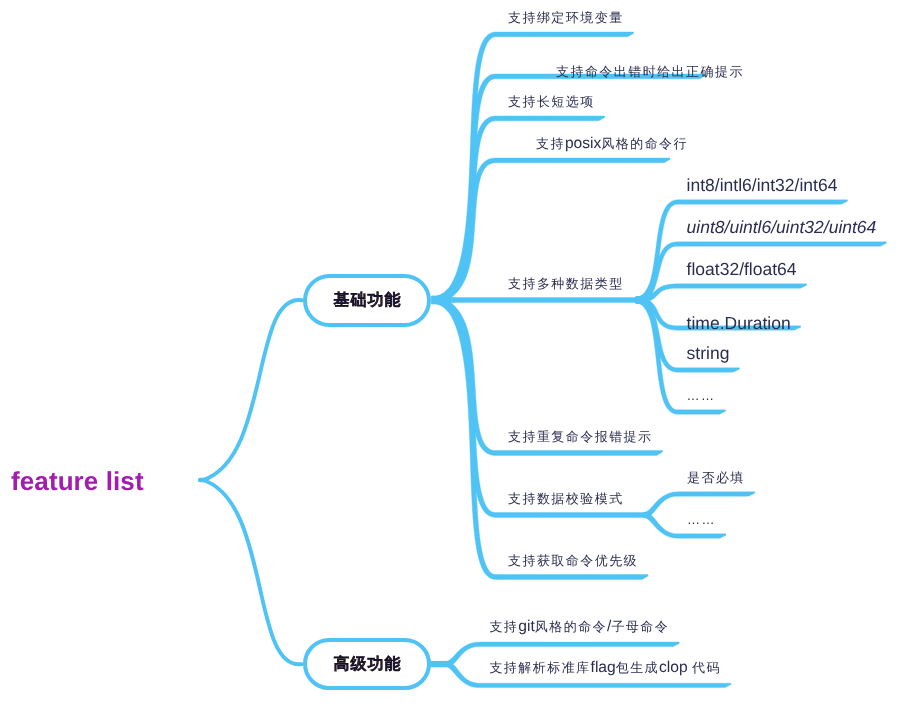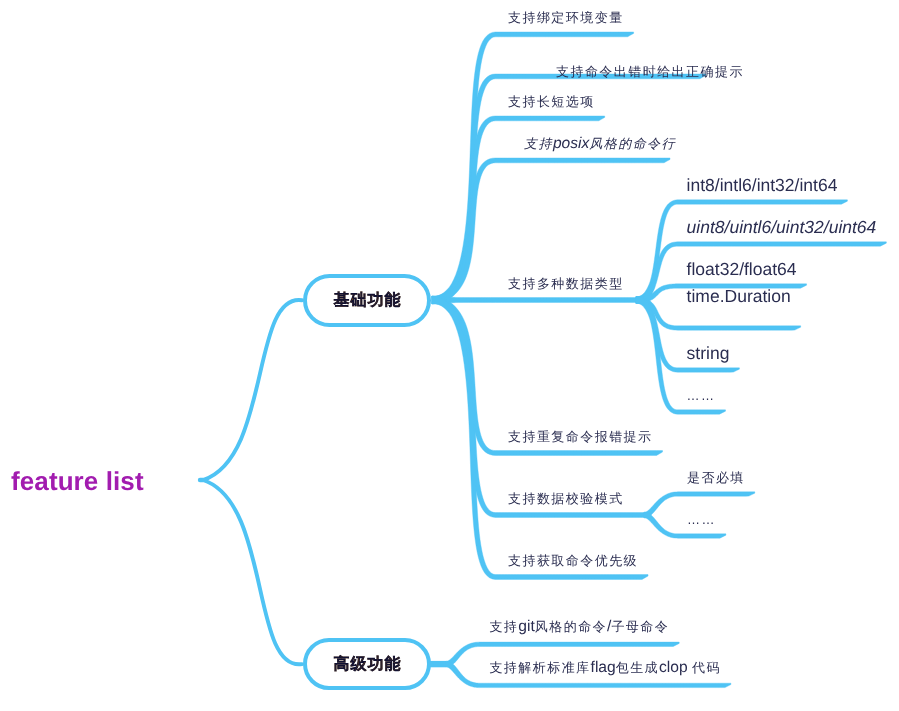--- a/index.html
+++ b/index.html
@@ -49,30 +49,30 @@
   <div class="root-label" style="left: 11px; top: 468px;">feature list</div>
 
   <div class="pill" style="left: 303px; top: 273.6px; width: 128px; height: 53.4px;"></div>
   <div class="pill-label" style="left: 333.5px; top: 293.1px;">基础功能</div>
   <div class="pill" style="left: 303px; top: 637.7px; width: 128px; height: 52.8px;"></div>
   <div class="pill-label" style="left: 333.5px; top: 656.9px;">高级功能</div>
 
   <div class="leaf" style="left: 508px; top: 10px;"><span class="cjk">支持绑定环境变量</span></div>
   <div class="leaf" style="left: 508px; top: 64px; margin-left: 48px;"><span class="cjk">支持命令出错时给出正确提示</span></div>
   <div class="leaf" style="left: 508px; top: 94px;"><span class="cjk">支持长短选项</span></div>
-  <div class="leaf" style="left: 524px; top: 136px; font-style: italic;"><span class="cjk">支持</span><span class="lat">posix</span><span class="cjk">风格的命令行</span></div>
+  <div class="leaf" style="left: 536px; top: 136px;"><span class="cjk">支持</span><span class="lat">posix</span><span class="cjk">风格的命令行</span></div>
   <div class="leaf" style="left: 508px; top: 275.6px;"><span class="cjk">支持多种数据类型</span></div>
   <div class="leaf" style="left: 508px; top: 428.6px;"><span class="cjk">支持重复命令报错提示</span></div>
   <div class="leaf" style="left: 508px; top: 490.6px;"><span class="cjk">支持数据校验模式</span></div>
   <div class="leaf" style="left: 508px; top: 552.6px;"><span class="cjk">支持获取命令优先级</span></div>
 
   <div class="leaf solo" style="left: 686.6px; top: 177.6px;"><span class="lat">int8/intl6/int32/int64</span></div>
   <div class="leaf solo" style="left: 686.6px; top: 219.6px; font-style: italic;"><span class="lat">uint8/uintl6/uint32/uint64</span></div>
   <div class="leaf solo" style="left: 686.6px; top: 261.6px;"><span class="lat">float32/float64</span></div>
-  <div class="leaf solo" style="left: 686.6px; top: 289px;"><span class="lat">time.Duration</span></div>
+  <div class="leaf solo" style="left: 686.6px; top: 316px;"><span class="lat">time.Duration</span></div>
   <div class="leaf solo" style="left: 686.6px; top: 345.6px;"><span class="lat">string</span></div>
   <div class="leaf" style="left: 686.6px; top: 387.6px;"><span class="cjk">……</span></div>
 
   <div class="leaf" style="left: 687px; top: 469.6px;"><span class="cjk">是否必填</span></div>
   <div class="leaf" style="left: 687px; top: 511.6px;"><span class="cjk">……</span></div>
 
   <div class="leaf" style="left: 489.4px; top: 618.6px;"><span class="cjk">支持</span><span class="lat">git</span><span class="cjk">风格的命令</span><span class="lat">/</span><span class="cjk">子母命令</span></div>
   <div class="leaf" style="left: 489.4px; top: 659.7px;"><span class="cjk">支持解析标准库</span><span class="lat">flag</span><span class="cjk">包生成</span><span class="lat">clop </span><span class="cjk">代码</span></div>
 
 </div>

